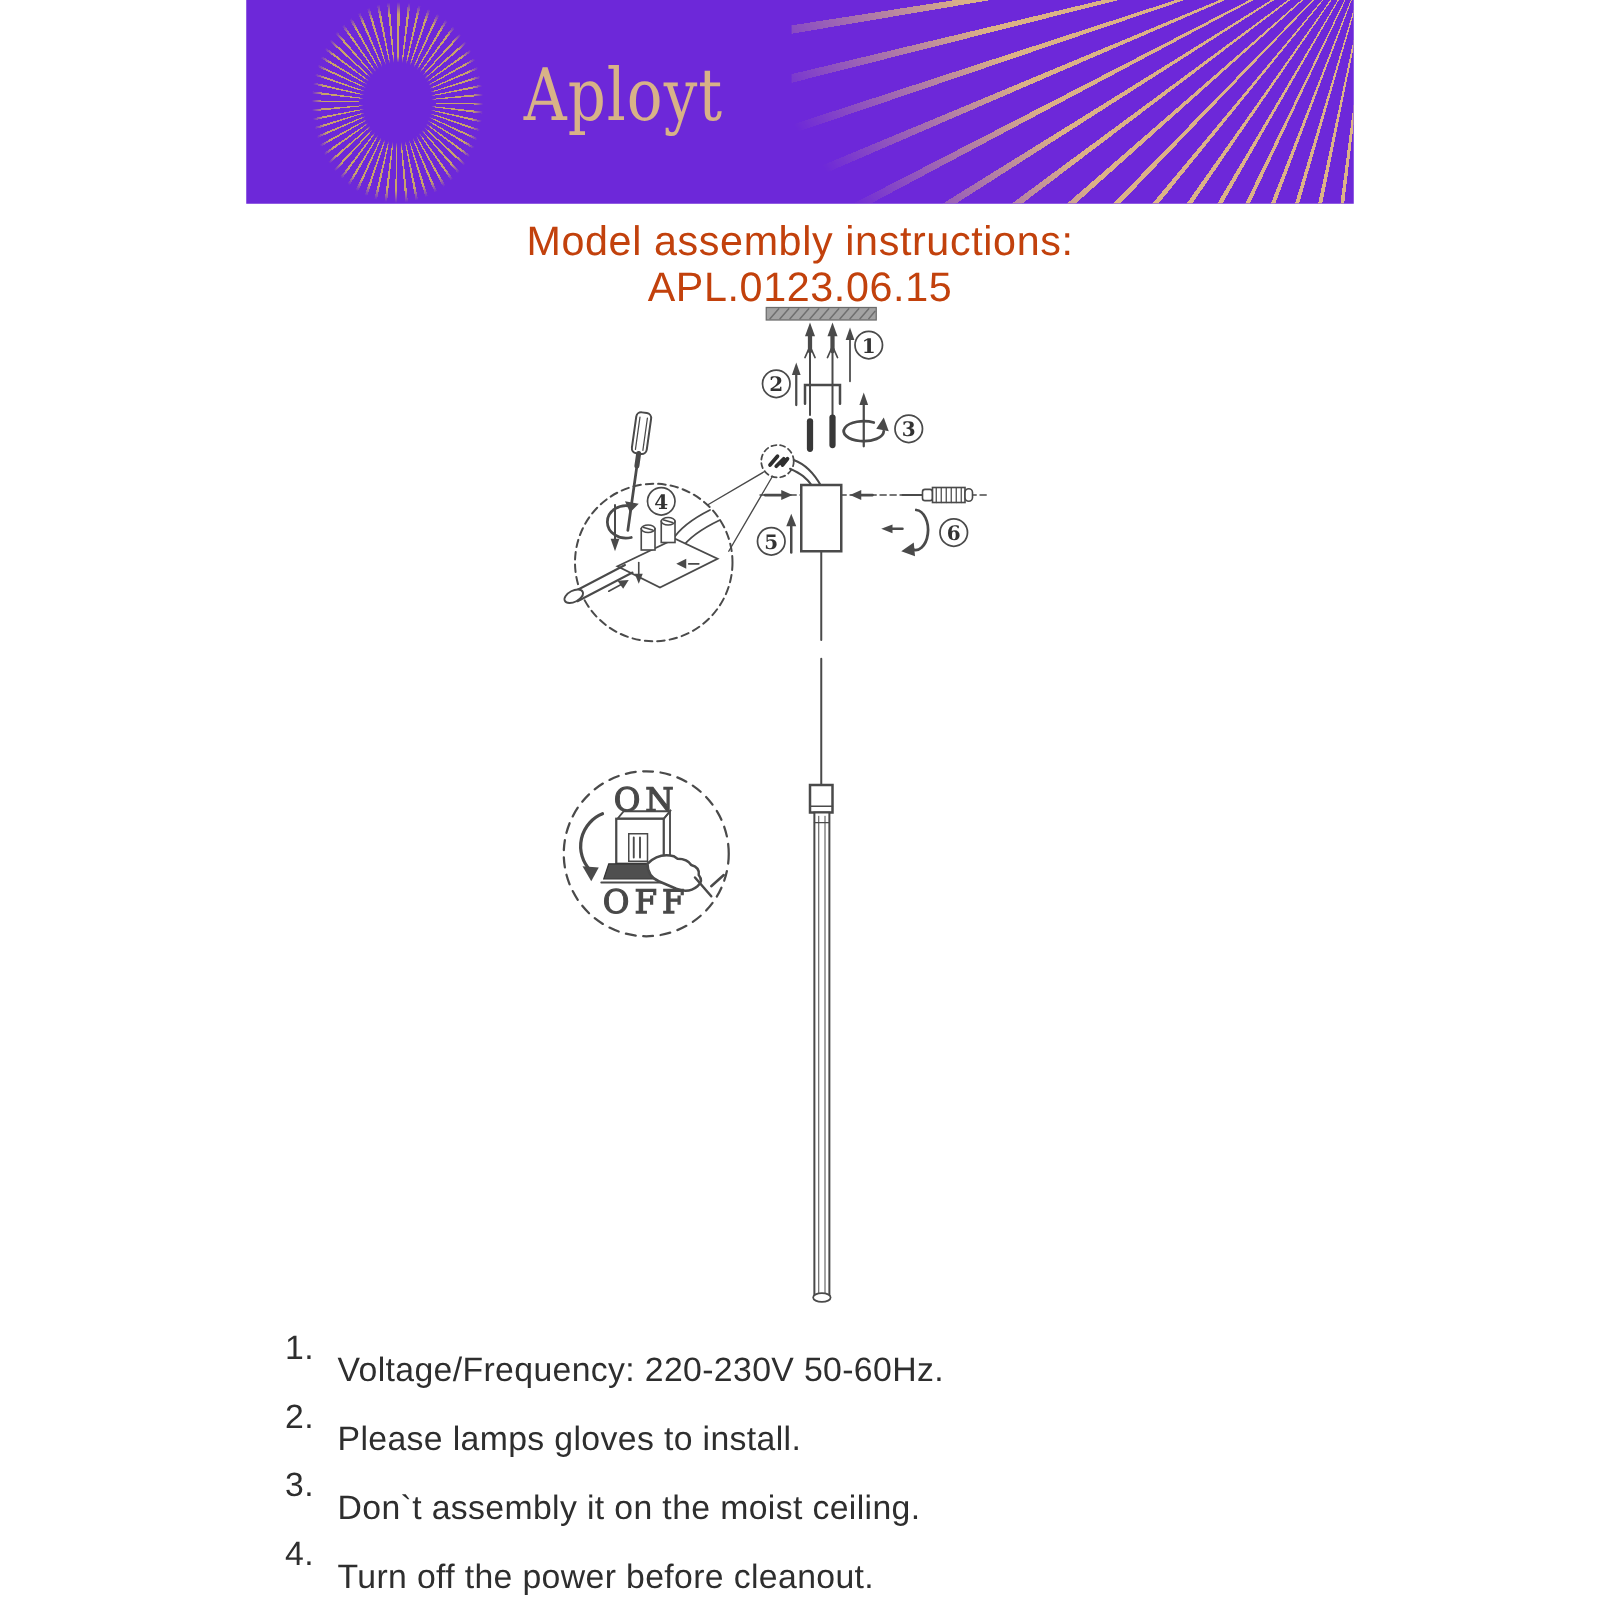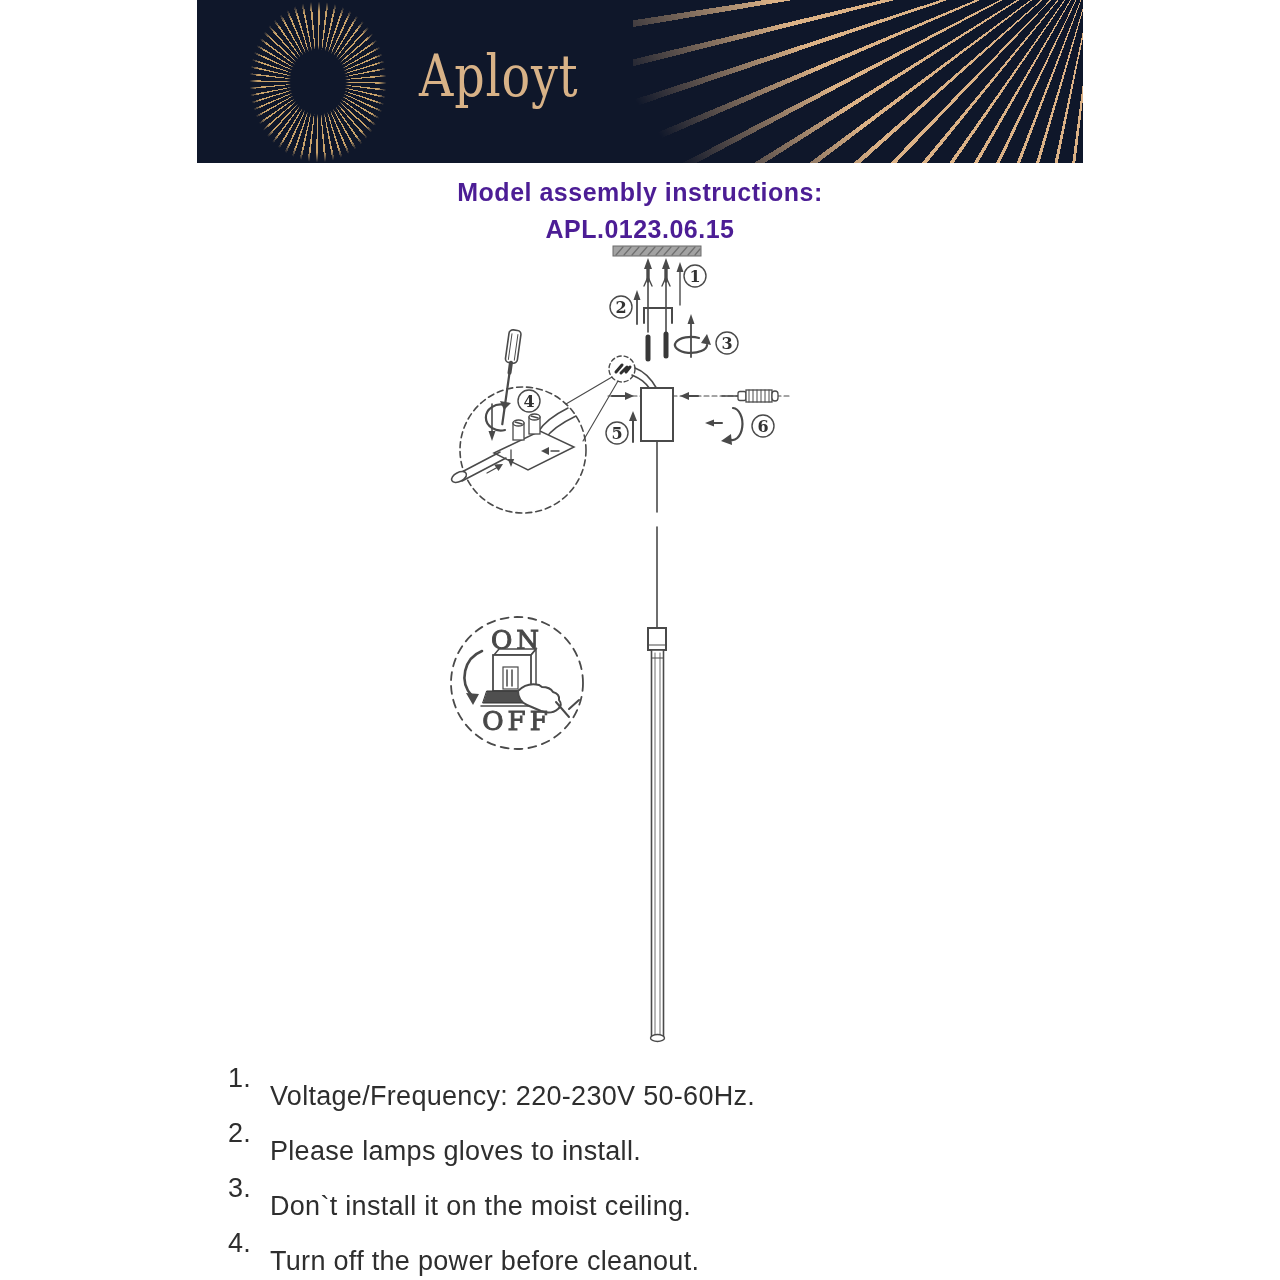--- a/index.html
+++ b/index.html
@@ -5,21 +5,21 @@
   html,body{margin:0;padding:0;}
   body{
     width:1280px;height:1280px;position:relative;background:#ffffff;
     font-family:"Liberation Sans", sans-serif;overflow:hidden;
   }
   .page{position:absolute;inset:0;}
 
   
   .banner{
     position:absolute;left:197px;top:0;width:886px;height:163px;
-    background:#0f172a;overflow:hidden;
+    background:#6d28d9;overflow:hidden;
   }
   .sunburst{
     position:absolute;left:51px;top:0;width:140px;height:164px;
     background:repeating-conic-gradient(#c9a26a 0deg 1.5deg, transparent 1.5deg 6deg);
     -webkit-mask:radial-gradient(closest-side, transparent 0 39%, #000 45% 86%, transparent 98%);
             mask:radial-gradient(closest-side, transparent 0 39%, #000 45% 86%, transparent 98%);
   }
   .brand{
     position:absolute;left:222px;top:42px;
     font-family:"DejaVu Serif", serif;font-size:58px;font-weight:400;
@@ -28,21 +28,21 @@
   }
   .rays{
     position:absolute;right:0;top:0;width:450px;height:163px;
     background:repeating-conic-gradient(from 150deg at 104% -32%, #dcb286 0deg .8deg, transparent .8deg 4.6deg);
     -webkit-mask:linear-gradient(235deg,#000 55%, transparent 92%);
             mask:linear-gradient(235deg,#000 55%, transparent 92%);
   }
 
   
   .title-block{position:absolute;left:0;top:174px;width:1280px;text-align:center;color:#333;}
-  .title-line{font-size:25px;font-weight:700;letter-spacing:.5px;line-height:37px;color:#4c1d95;}
+  .title-line{font-size:33px;font-weight:400;letter-spacing:.5px;line-height:37px;color:#c2410c;}
 
   
   .diagram{position:absolute;left:420px;top:240px;}
   .diagram text{font-family:"DejaVu Serif", serif;}
   .stepnum{font-size:16px;font-weight:bold;fill:#333;}
   .switchlabel{font-family:"DejaVu Sans Mono", monospace;font-size:26px;fill:#474747;letter-spacing:4px;}
 
   
   .instructions{
     position:absolute;left:228px;top:1060px;width:860px;margin:0;padding:0;list-style:none;
@@ -221,21 +221,21 @@
     <li>
       <span class="num">1.</span>
       <span class="txt">Voltage/Frequency: 220-230V 50-60Hz.</span>
     </li>
     <li>
       <span class="num">2.</span>
       <span class="txt">Please lamps gloves to install.</span>
     </li>
     <li>
       <span class="num">3.</span>
-      <span class="txt">Don`t install it on the moist ceiling.</span>
+      <span class="txt">Don`t assembly it on the moist ceiling.</span>
     </li>
     <li>
       <span class="num">4.</span>
       <span class="txt">Turn off the power before cleanout.</span>
     </li>
     <li>
       <span class="num">5.</span>
     </li>
     <li>
       <span class="num">6.</span>

